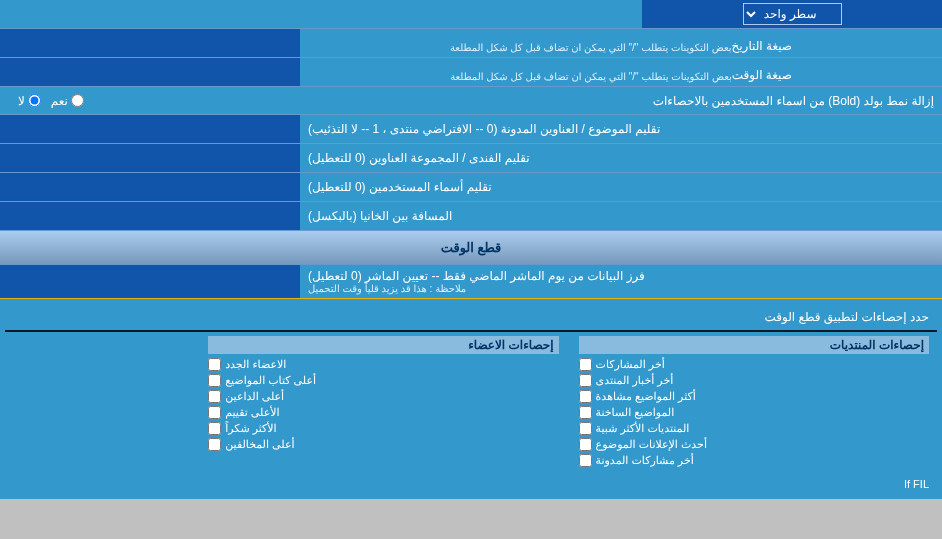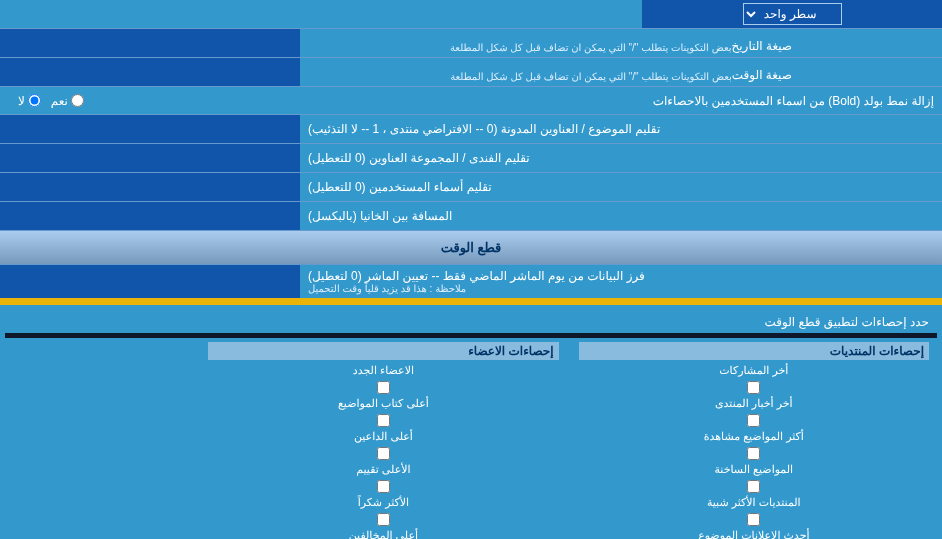--- a/index.html
+++ b/index.html
@@ -125,21 +125,21 @@
       direction: rtl;
     }
     
     .stats-container {
       background: #3399cc;
       padding: 5px;
     }
     .stats-header-row {
       display: flex;
       align-items: center;
-      border-bottom: 5px solid #0f172a;
+      border-bottom: 2px solid #0f172a;
       background: #3399cc;
       min-height: 28px;
       padding: 4px 8px;
     }
     .stats-header-row .label-part {
       flex: 1;
       color: #fff;
       text-align: right;
     }
     .stats-grid {
@@ -161,30 +161,29 @@
       padding: 2px 5px;
     }
     .stats-item {
       display: flex;
       align-items: center;
       gap: 4px;
       margin-bottom: 3px;
       color: #fff;
       font-size: 11px;
       justify-content: flex-end;
-      flex-direction: column;
     }
     .stats-item input[type="checkbox"] {
       cursor: pointer;
     }
     
     .cutoff-input-row {
       display: flex;
       align-items: stretch;
-      border-bottom: 7px solid #eab308;
+      border-bottom: 1px solid #eab308;
       justify-content: space-between;
     }
     .cutoff-label {
       flex: 1;
       background: #3399cc;
       color: #fff;
       padding: 4px 8px;
       text-align: right;
       font-size: 12px;
       display: flex;

